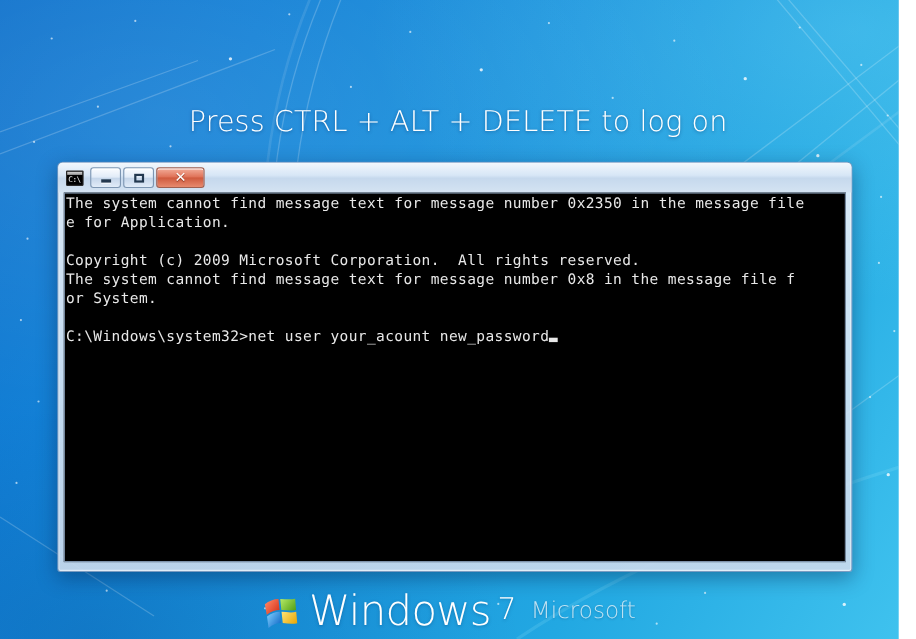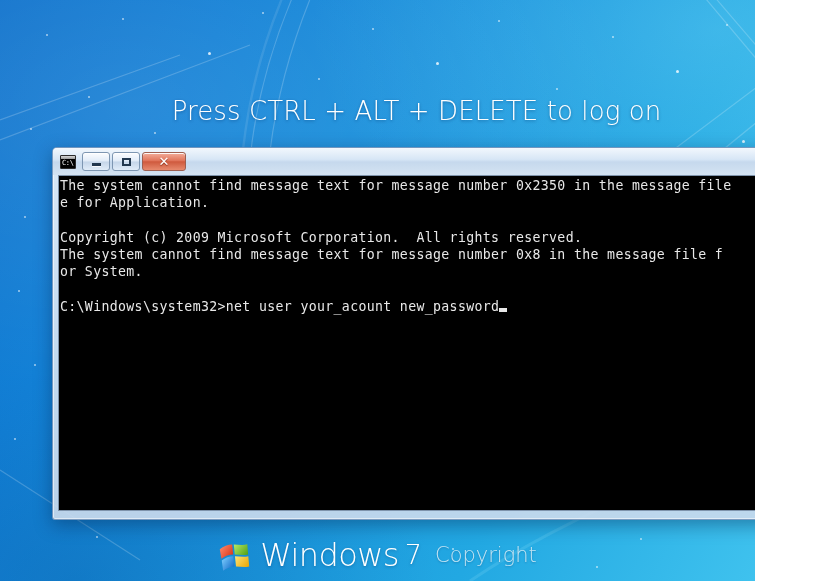--- a/index.html
+++ b/index.html
@@ -6,21 +6,21 @@
     margin: 0;
     padding: 0;
     width: 833px;
     height: 581px;
     overflow: hidden;
     font-family: "Liberation Sans", sans-serif;
   }
 
   #root {
     position: relative;
-    width: 755px;
+    width: 817px;
     height: 581px;
     overflow: hidden;
     background: linear-gradient(118deg, #0f72cc 0%, #1280d6 22%, #1a94dd 48%, #22a8e2 72%, #3fc2ee 100%);
   }
 
   
   .bg-layer {
     position: absolute;
     inset: 0;
     pointer-events: none;
@@ -192,21 +192,21 @@
   }
   .win-logo {
     width: 34px; height: 30px;
     position: relative;
     flex: 0 0 auto;
     transform: translateY(1px);
   }
   .brand-windows {
     color: #ffffff;
     font-family: "DejaVu Sans", sans-serif;
-    font-size: 32px;
+    font-size: 38px;
     font-weight: 300;
     letter-spacing: -0.6px;
     text-shadow: 0 1px 3px rgba(0,45,95,0.35);
     line-height: 32px;
   }
   .brand-seven {
     color: #ffffff;
     font-family: "DejaVu Sans", sans-serif;
     font-size: 27px;
     font-weight: 300;
@@ -347,16 +347,16 @@
         <g transform="rotate(-9 17 15)">
           <path d="M3 6 C7 3.5, 12 2.6, 16 3.2 L15.4 13.2 C11.6 12.6, 7 13.4, 3.2 15.7 Z" fill="url(#gR)"></path>
           <path d="M17.6 3.4 C21.6 4.2, 26.6 5.8, 31 5.4 L30.2 15.6 C26 16, 21.2 14.4, 17 13.5 Z" fill="url(#gG)"></path>
           <path d="M3.2 17.4 C7 15.1, 11.6 14.3, 15.3 14.9 L14.8 25.2 C11.2 24.6, 6.9 25.5, 3 27.8 Z" fill="url(#gB)"></path>
           <path d="M16.9 15.2 C21.1 16.1, 25.9 17.7, 30.1 17.3 L29.4 27.6 C25.2 28, 20.4 26.4, 16.4 25.5 Z" fill="url(#gY)"></path>
         </g>
       </svg>
     </span>
     <span class="brand-windows">Windows</span>
     <span class="brand-seven">7</span>
-    <span class="brand-edition">Copyright</span>
+    <span class="brand-edition">Microsoft</span>
   </div>
 
 </div>
 
 </body></html>

